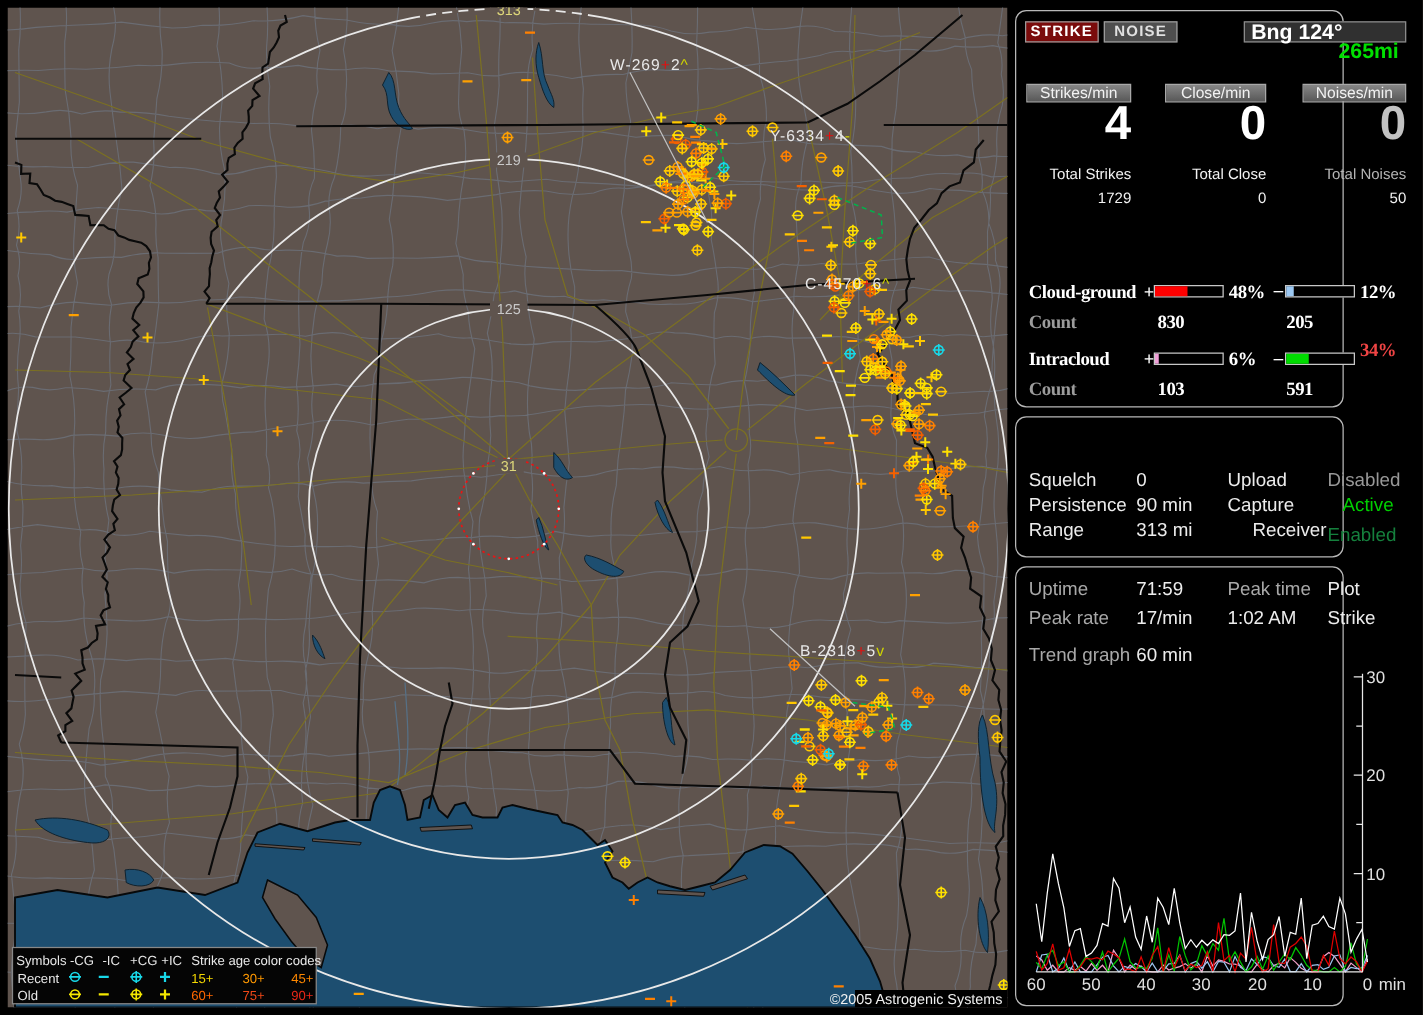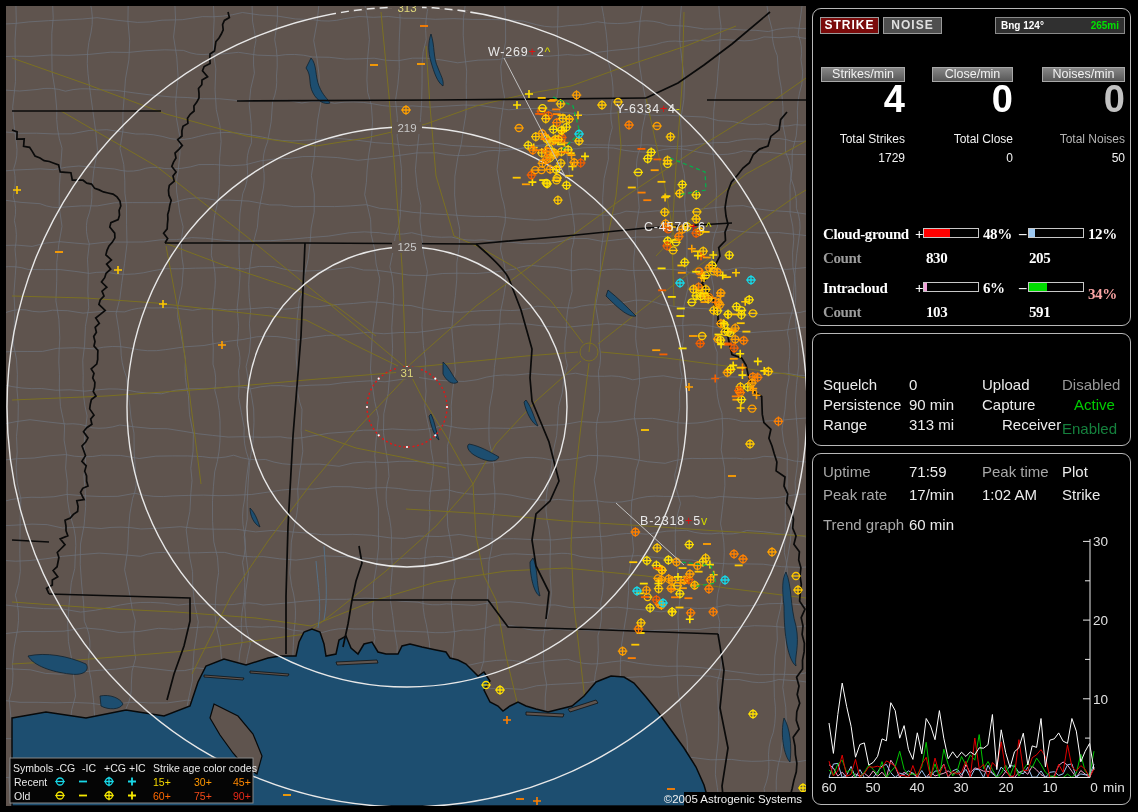--- a/index.html
+++ b/index.html
@@ -1,19 +1,19 @@
 <!DOCTYPE html>
 <html><head><meta charset="utf-8">
 <style>
 * { margin:0; padding:0; box-sizing:border-box; }
 html,body { width:1138px; height:812px; background:#000; overflow:hidden;
   font-family:"Liberation Sans", sans-serif; }
 #page { position:relative; width:1138px; height:812px; background:#000; }
 #map { position:absolute; left:6px; top:6px; width:800px; height:800px; }
-.panel { position:absolute; left:812px; width:319px; background:#000;
+.panel { position:absolute; left:812px; width:263px; background:#000;
   border:1px solid #b8b8b8; border-radius:9px; }
 #p1 { top:8px; height:318px; }
 #p2 { top:333px; height:113px; }
 #p3 { top:453px; height:352px; }
 .abs { position:absolute; white-space:nowrap; }
 .btn { position:absolute; height:17px; border:1px solid #9a9a9a; text-align:center;
   font-weight:bold; font-size:12px; line-height:15px; color:#fff; letter-spacing:1px; }
 .gb { position:absolute; height:15px; border:1px solid #a8a8a8; background:linear-gradient(#868686,#585858);
   text-align:center; font-size:12.5px; line-height:13px; color:#f2f2f2; }
 .num { position:absolute; font-size:38px; font-weight:bold; line-height:1; text-align:right; white-space:nowrap; }
@@ -1060,21 +1060,21 @@
           <text x="188" y="794" fill="#f04818">75+</text>
           <text x="227" y="794" fill="#e82818">90+</text>
         </g>
         <rect x="678" y="786" width="122" height="14" fill="#000"></rect>
         <text x="796" y="797" text-anchor="end" fill="#f0f0f0" font-family="Liberation Sans, sans-serif" font-size="11.5">©2005 Astrogenic Systems</text>
       </svg></div>
 
   <div class="panel" id="p1">
     <div class="btn" style="left:7px; top:8px; width:59px; background:#7a0b0b;">STRIKE</div>
     <div class="btn" style="left:70px; top:8px; width:59px; background:#4e4e4e; color:#e0e0e0;">NOISE</div>
-    <div class="abs" style="left:182px; top:8px; width:130px; height:17px; background:#303030; border:1px solid #8a8a8a; font-weight:bold; font-size:10px; line-height:15px; padding:0 5px;">
+    <div class="abs" style="left:182px; top:8px; width:130px; height:17px; background:#303030; border:1px solid #8a8a8a; font-weight:bold; font-size:17px; line-height:15px; padding:0 5px;">
       <span style="color:#fff;">Bng 124°</span><span style="float:right; color:#00e000;">265mi</span></div>
 
     <div class="gb" style="left:8px;  top:58px; width:84px;">Strikes/min</div>
     <div class="gb" style="left:119px;top:58px; width:81px;">Close/min</div>
     <div class="gb" style="left:229px;top:58px; width:83px;">Noises/min</div>
 
     <div class="num" style="left:8px;  top:71px; width:84px; color:#fff;">4</div>
     <div class="num" style="left:119px;top:71px; width:81px; color:#fff;">0</div>
     <div class="num" style="left:229px;top:71px; width:83px; color:#c2c2c2;">0</div>
 
@@ -1104,21 +1104,21 @@
     <div class="abs ser" style="left:10px; top:271px; font-size:15px; color:#fff;">Intracloud</div>
     <div class="abs ser" style="left:102px;top:271px; font-size:15px; color:#fff;">+</div>
     <div class="bar" style="left:110px;top:273px;">
         <i style="width:6%;background:#f0a0d8;"></i>
       </div>
     <div class="abs ser" style="left:170px;top:271px; font-size:15px; color:#fff;">6%</div>
     <div class="abs ser" style="left:206px;top:270px; font-size:15px; color:#fff;">–</div>
     <div class="bar" style="left:215px;top:273px;">
         <i style="width:34%;background:#00dc00;"></i>
       </div>
-    <div class="abs ser" style="left:275px;top:277px; font-size:15px; color:#fca5a5;font-family:Liberation Serif, serif;">34%</div>
+    <div class="abs ser" style="left:275px;top:264px; font-size:15px; color:#ef4444;font-family:Liberation Serif, serif;">34%</div>
     <div class="abs ser" style="left:10px; top:295px; font-size:15px; color:#9c9c9c;">Count</div>
     <div class="abs ser" style="left:113px;top:295px; font-size:15px; color:#fff;">103</div>
     <div class="abs ser" style="left:216px;top:295px; font-size:15px; color:#fff;">591</div>
   </div>
 
   <div class="panel" id="p2">
     <div class="r2" style="left:10px; top:42px; color:#ececec;">Squelch</div>
     <div class="r2" style="left:96px; top:42px; color:#ececec;">0</div>
     <div class="r2" style="left:169px;top:42px; color:#ececec;">Upload</div>
     <div class="r2" style="left:249px;top:42px; color:#989898;">Disabled</div>

